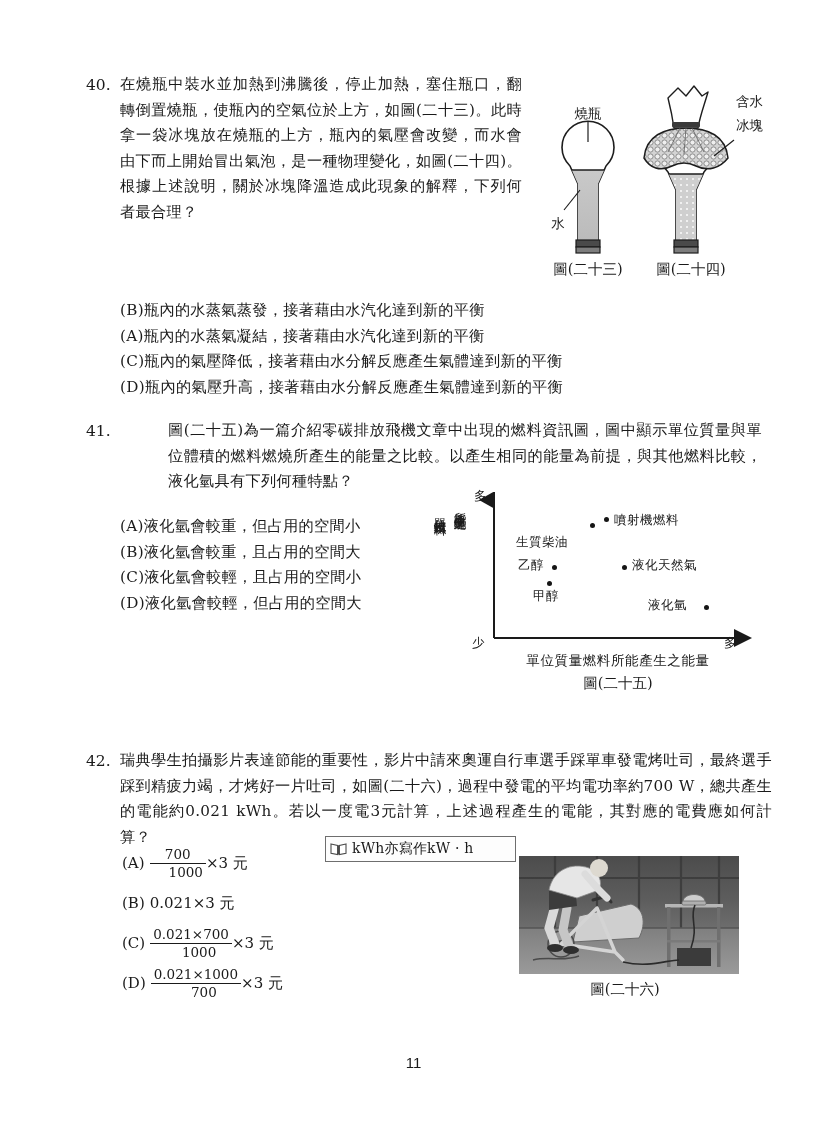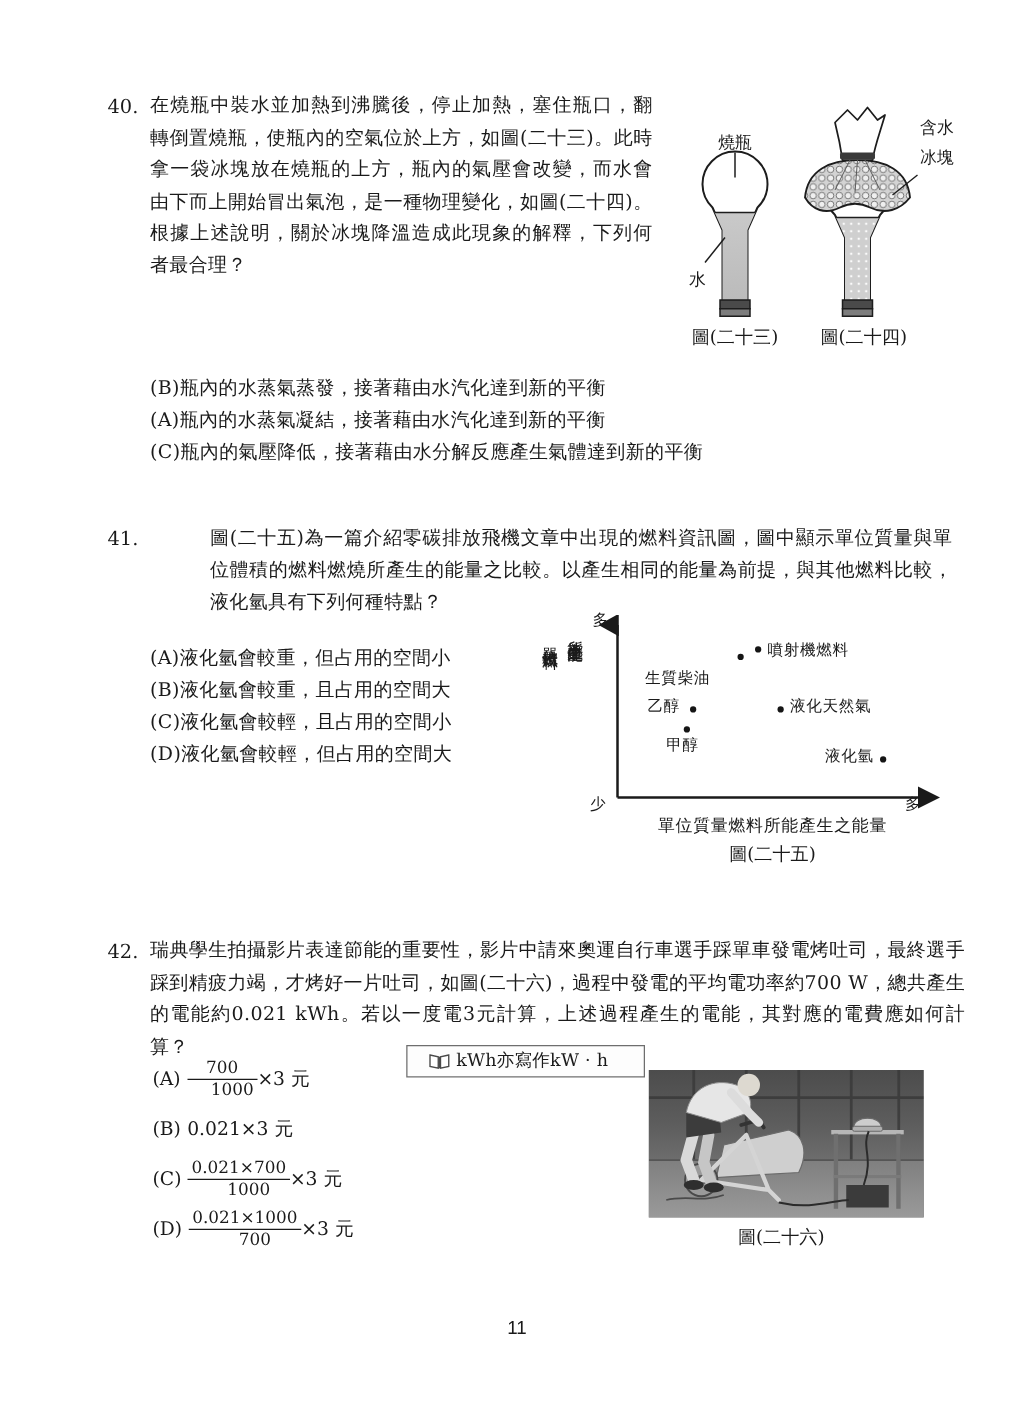--- a/index.html
+++ b/index.html
@@ -151,21 +151,21 @@
   #note-box {
     position: absolute;
     left: 325px;
     top: 836px;
     width: 191px;
     height: 26px;
     border: 1.2px solid #6e6e6e;
     background: #fdfdfd;
     display: flex;
     align-items: center;
-    padding-left: 17px;
+    padding-left: 4px;
     box-sizing: border-box;
     font-size: 14px;
     letter-spacing: 0.2px;
   }
 
   #photo-26 {
     position: absolute;
     left: 519px;
     top: 856px;
     width: 220px;
@@ -204,20 +204,21 @@
     <div class="q-num">40.</div>
     <div class="q-body">
       <div class="stem">在燒瓶中裝水並加熱到沸騰後，停止加熱，塞住瓶口，翻轉倒置燒瓶，使瓶內的空氣位於上方，如圖(二十三)。此時拿一袋冰塊放在燒瓶的上方，瓶內的氣壓會改變，而水會由下而上開始冒出氣泡，是一種物理變化，如圖(二十四)。根據上述說明，關於冰塊降溫造成此現象的解釋，下列何者最合理？</div>
     </div>
   </div>
 
   <div id="q40-opts" class="opts">
     <div class="opt">(B)瓶內的水蒸氣蒸發，接著藉由水汽化達到新的平衡</div>
     <div class="opt">(A)瓶內的水蒸氣凝結，接著藉由水汽化達到新的平衡</div>
     <div class="opt">(C)瓶內的氣壓降低，接著藉由水分解反應產生氣體達到新的平衡</div>
+    <div class="opt">(D)瓶內的氣壓升高，接著藉由水分解反應產生氣體達到新的平衡</div>
   </div>
 
   <div id="figs-23-24">
     <svg width="250" height="222" viewBox="0 0 250 222">
       <defs>
         <linearGradient id="waterg" x1="0" y1="0" x2="0" y2="1">
           <stop offset="0%" stop-color="#c9c9c9"></stop>
           <stop offset="100%" stop-color="#b9b9b9"></stop>
         </linearGradient>
         <pattern id="icepat" width="7" height="7" patternUnits="userSpaceOnUse">
@@ -340,21 +341,21 @@
     <div class="pt" style="left:120px;  top:73px;"></div>
     <div class="pt" style="left:115px;  top:89px;"></div>
     <div class="pt" style="left:190px;  top:73px;"></div>
     <div class="pt" style="left:272px;  top:113px;"></div>
 
     <div class="pt-label" style="left:84px;  top:42px;">生質柴油</div>
     <div class="pt-label" style="left:182px; top:20px;">噴射機燃料</div>
     <div class="pt-label" style="left:86px;  top:65px;">乙醇</div>
     <div class="pt-label" style="left:101px; top:96px;">甲醇</div>
     <div class="pt-label" style="left:200px; top:65px;">液化天然氣</div>
-    <div class="pt-label" style="left:228px; top:105px;">液化氫</div>
+    <div class="pt-label" style="left:216px; top:105px;">液化氫</div>
 
     <div style="position:absolute; left:62px; top:160px; width:248px; text-align:center; font-size:13.5px; letter-spacing:0.6px;">單位質量燃料所能產生之能量</div>
 
     <div style="position:absolute; left:62px; top:182px; width:248px; text-align:center; font-size:14.5px;">圖(二十五)</div>
   </div>
 
   <div class="question" id="q42">
     <div class="q-num">42.</div>
     <div class="q-body">
       <div class="stem">瑞典學生拍攝影片表達節能的重要性，影片中請來奧運自行車選手踩單車發電烤吐司，最終選手踩到精疲力竭，才烤好一片吐司，如圖(二十六)，過程中發電的平均電功率約700 W，總共產生的電能約0.021 kWh。若以一度電3元計算，上述過程產生的電能，其對應的電費應如何計算？</div>

